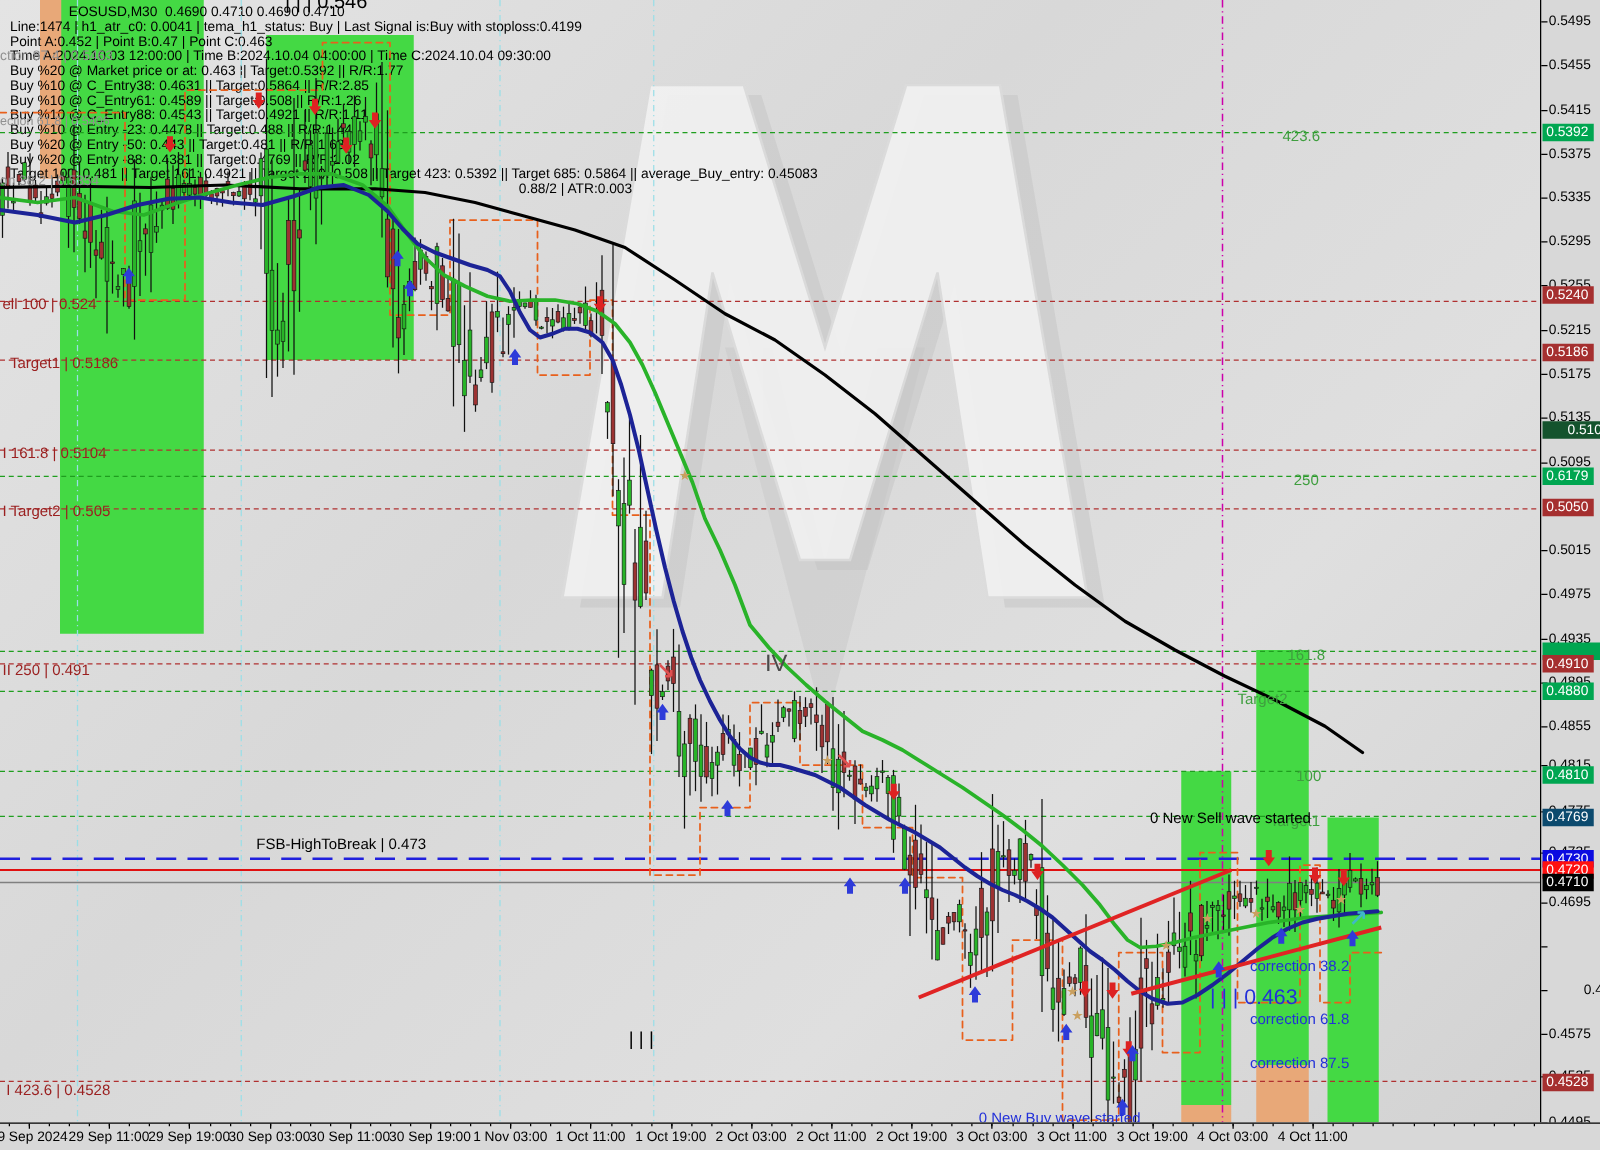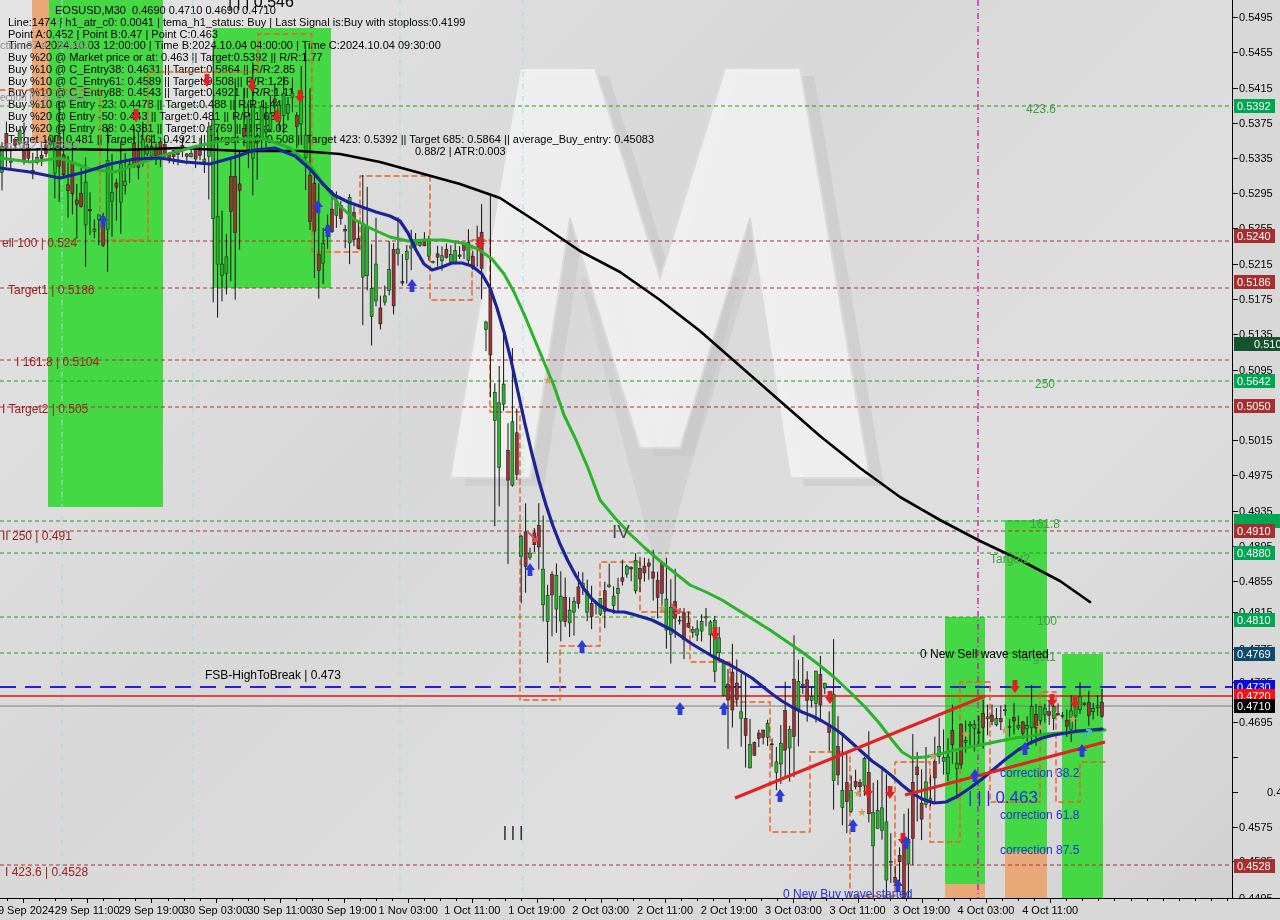--- a/index.html
+++ b/index.html
@@ -58,21 +58,21 @@
         <div class="il" style="left: 8px; top: 86.25px;">Buy %10 @ C_Entry88: 0.4543 || Target:0.4921 || R/R:1.11</div>
         <div class="il" style="left: 8px; top: 98px;">Buy %10 @ Entry -23: 0.4478 || Target:0.488 || R/R:1.44</div>
         <div class="il" style="left: 8px; top: 109.75px;">Buy %20 @ Entry -50: 0.443 || Target:0.481 || R/R:1.68</div>
         <div class="il" style="left: 8px; top: 121.5px;">Buy %20 @ Entry -88: 0.4381 || Target:0.4769 || R/R:2.02</div>
         <div class="il" style="left: 8px; top: 133.25px;">Target 100: 0.481 || Target 161: 0.4921 || Target 250: 0.508 || Target 423: 0.5392 || Target 685: 0.5864 || average_Buy_entry: 0.45083</div>
         <div class="il" style="left: 415px; top: 145px;">0.88/2 | ATR:0.003</div>
       </div>
     <div id="anno-layer">
         <div class="lbl" style="left: 2px; top: 237px; color: rgb(154, 32, 32); font-size: 12px;">ell 100 | 0.524</div>
         <div class="lbl" style="left: 8px; top: 284px; color: rgb(154, 32, 32); font-size: 12px;">Target1 | 0.5186</div>
-        <div class="lbl" style="left: 16px; top: 356px; color: rgb(154, 32, 32); font-size: 12px;">I 161.8 | 0.5104</div>
+        <div class="lbl" style="left: 2px; top: 356px; color: rgb(154, 32, 32); font-size: 12px;">I 161.8 | 0.5104</div>
         <div class="lbl" style="left: 2px; top: 403px; color: rgb(154, 32, 32); font-size: 12px;">I Target2 | 0.505</div>
         <div class="lbl" style="left: 2px; top: 530px; color: rgb(154, 32, 32); font-size: 12px;">II 250 | 0.491</div>
         <div class="lbl" style="left: 5px; top: 866px; color: rgb(154, 32, 32); font-size: 12px;">I 423.6 | 0.4528</div>
         <div class="lbl" style="left: 0px; top: 40px; color: rgb(144, 144, 144); font-size: 11px;">ction 87.4 | 0.5463</div>
         <div class="lbl" style="left: 0px; top: 93px; color: rgb(144, 144, 144); font-size: 10px;">ection 61.8 | 0.5406</div>
         <div class="lbl" style="left: 0px; top: 140px; color: rgb(144, 144, 144); font-size: 11px;">on 38.2 | 0.5354</div>
         <div class="lbl" style="left: 1026px; top: 103px; color: rgb(63, 158, 63); font-size: 12px;">423.6</div>
         <div class="lbl" style="left: 1035px; top: 378px; color: rgb(63, 158, 63); font-size: 12px;">250</div>
         <div class="lbl" style="left: 1030px; top: 518px; color: rgb(63, 158, 63); font-size: 12px;">161.8</div>
         <div class="lbl" style="left: 990px; top: 553px; color: rgb(63, 158, 63); font-size: 12px;">Target2</div>
@@ -739,21 +739,21 @@
       <div class="pax-tick" style="top: 827px;"></div>
       <div class="pax-item" style="top: 827px;">0.4575</div>
       <div class="pax-tick" style="top: 861px;"></div>
       <div class="pax-item" style="top: 861px;">0.4535</div>
       <div class="pax-tick" style="top: 898px;"></div>
       <div class="pax-item" style="top: 898px;">0.4495</div>
       <div class="pax-hl" style="top: 106px; background: rgb(0, 166, 81);">0.5392</div>
       <div class="pax-hl" style="top: 236px; background: rgb(165, 47, 47);">0.5240</div>
       <div class="pax-hl" style="top: 282px; background: rgb(165, 47, 47);">0.5186</div>
       <div class="pax-hl" style="top: 344px; background: #14532d; padding-left: 20px;">0.5104</div>
-      <div class="pax-hl" style="top: 381px; background: rgb(0, 166, 81);">0.5642</div>
+      <div class="pax-hl" style="top: 381px; background: rgb(0, 166, 81);">0.6179</div>
       <div class="pax-hl" style="top: 406px; background: rgb(165, 47, 47);">0.5050</div>
       <div class="pax-hl" style="top: 521px; background: rgb(0, 166, 81); padding-left: 46px;">0.4921</div>
       <div class="pax-hl" style="top: 531px; background: rgb(165, 47, 47);">0.4910</div>
       <div class="pax-hl" style="top: 553px; background: rgb(0, 166, 81);">0.4880</div>
       <div class="pax-hl" style="top: 620px; background: rgb(0, 166, 81);">0.4810</div>
       <div class="pax-hl" style="top: 654px; background: #0c4a6e;">0.4769</div>
       <div class="pax-hl" style="top: 687px; background: rgb(10, 10, 224);">0.4730</div>
       <div class="pax-hl" style="top: 696px; background: rgb(255, 16, 16);">0.4720</div>
       <div class="pax-hl" style="top: 706px; background: rgb(0, 0, 0);">0.4710</div>
       <div class="pax-hl" style="top: 866px; background: rgb(165, 47, 47);">0.4528</div>

